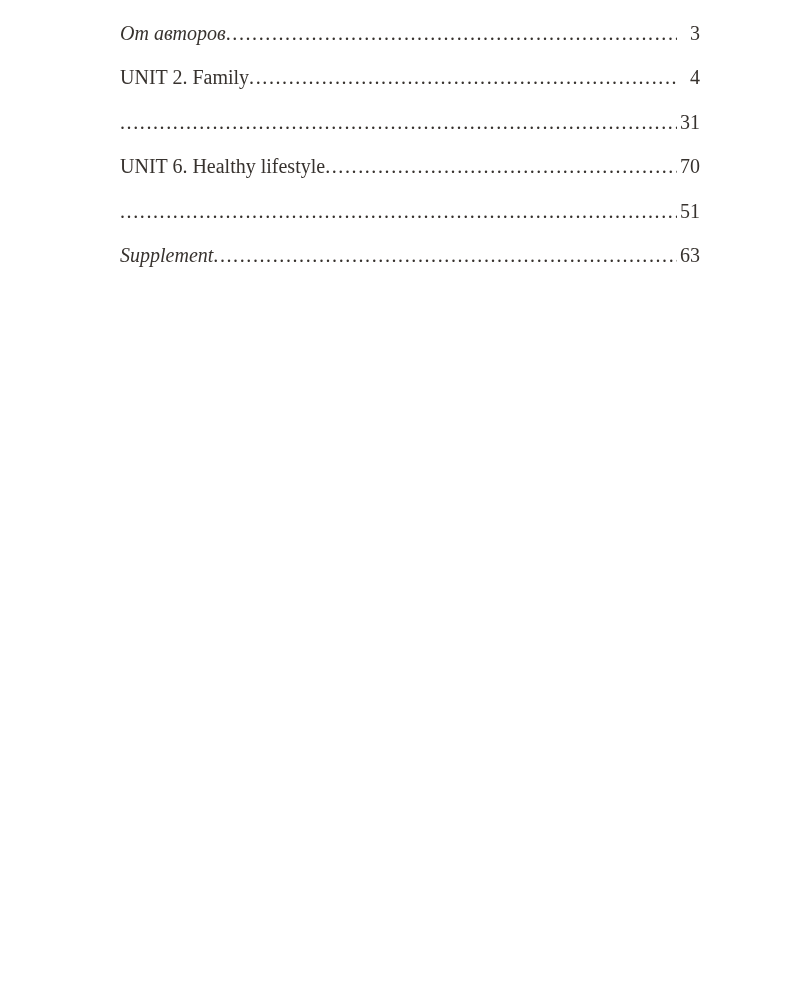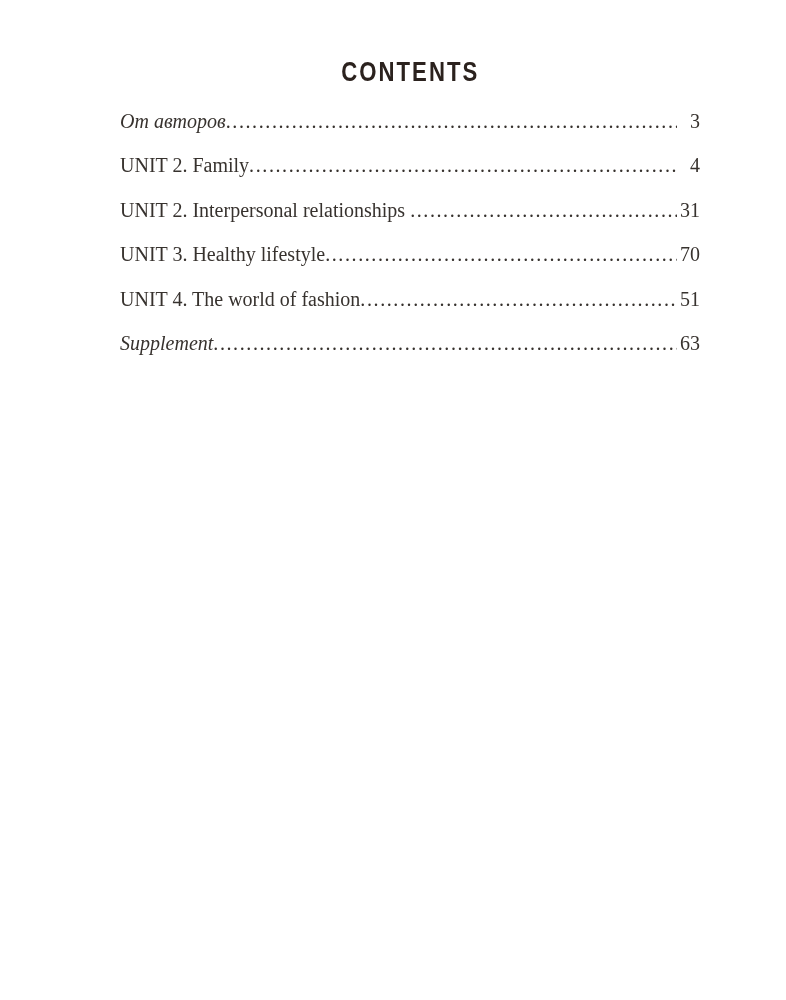--- a/index.html
+++ b/index.html
@@ -67,49 +67,46 @@
     min-width: 21px;
     text-align: right;
     padding-left: 2px;
     white-space: pre;
   }
 </style>
 </head>
 <body>
 
 <div class="page">
-  <h1 class="title"><span class="title-inner">CONTENTS</span></h1>
 
   <ul class="toc" id="toc">
   <li class="toc-entry italic">
     <span class="toc-label">От авторов</span>
     <span class="toc-leader">......................................................................................................................................................</span>
     <span class="toc-page">3</span>
   </li>
 
   <li class="toc-entry">
     <span class="toc-label">UNIT 2. Family</span>
     <span class="toc-leader">......................................................................................................................................................</span>
     <span class="toc-page">4</span>
   </li>
 
   <li class="toc-entry">
-    <span class="toc-label">UNIT 2. Interpersonal relationships </span>
     <span class="toc-leader">......................................................................................................................................................</span>
     <span class="toc-page">31</span>
   </li>
 
   <li class="toc-entry">
-    <span class="toc-label">UNIT 3. Healthy lifestyle</span>
+    <span class="toc-label">UNIT 6. Healthy lifestyle</span>
     <span class="toc-leader">......................................................................................................................................................</span>
     <span class="toc-page">70</span>
   </li>
 
   <li class="toc-entry">
-    <span class="toc-label">UNIT 4. The world of fashion</span>
     <span class="toc-leader">......................................................................................................................................................</span>
     <span class="toc-page">51</span>
   </li>
 
   <li class="toc-entry italic">
     <span class="toc-label">Supplement</span>
     <span class="toc-leader">......................................................................................................................................................</span>
     <span class="toc-page">63</span>
   </li>
 </ul>

